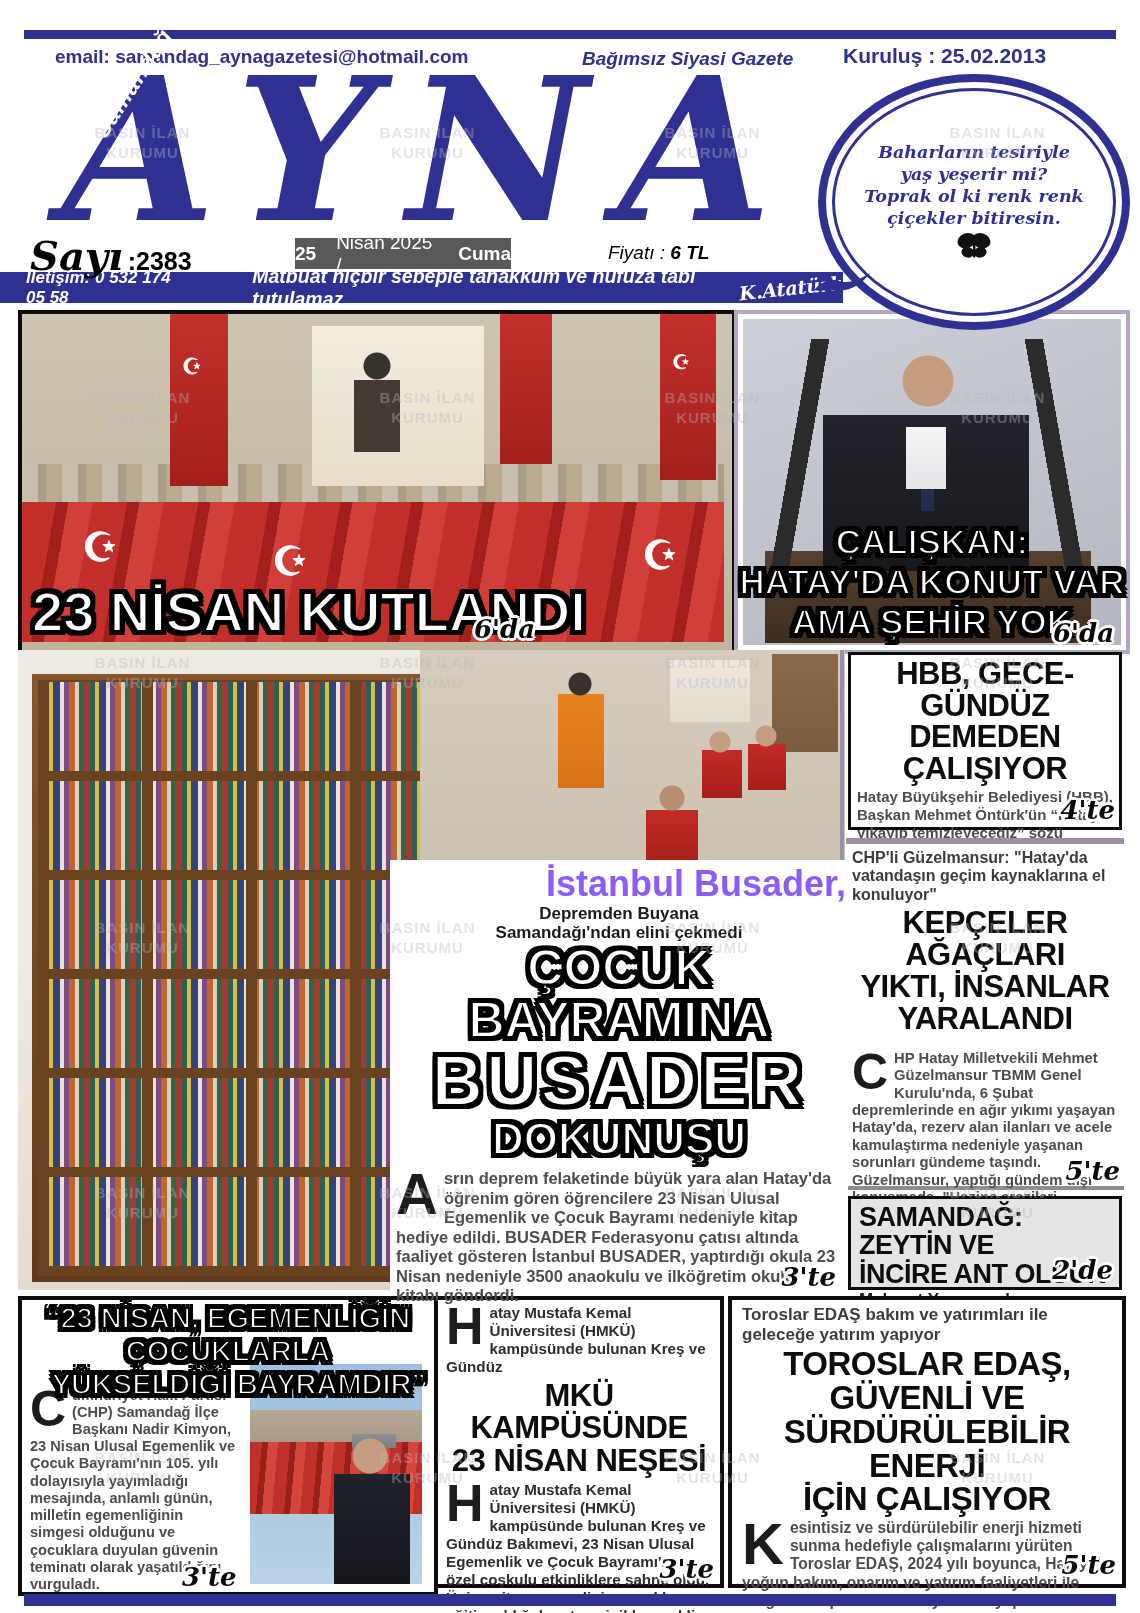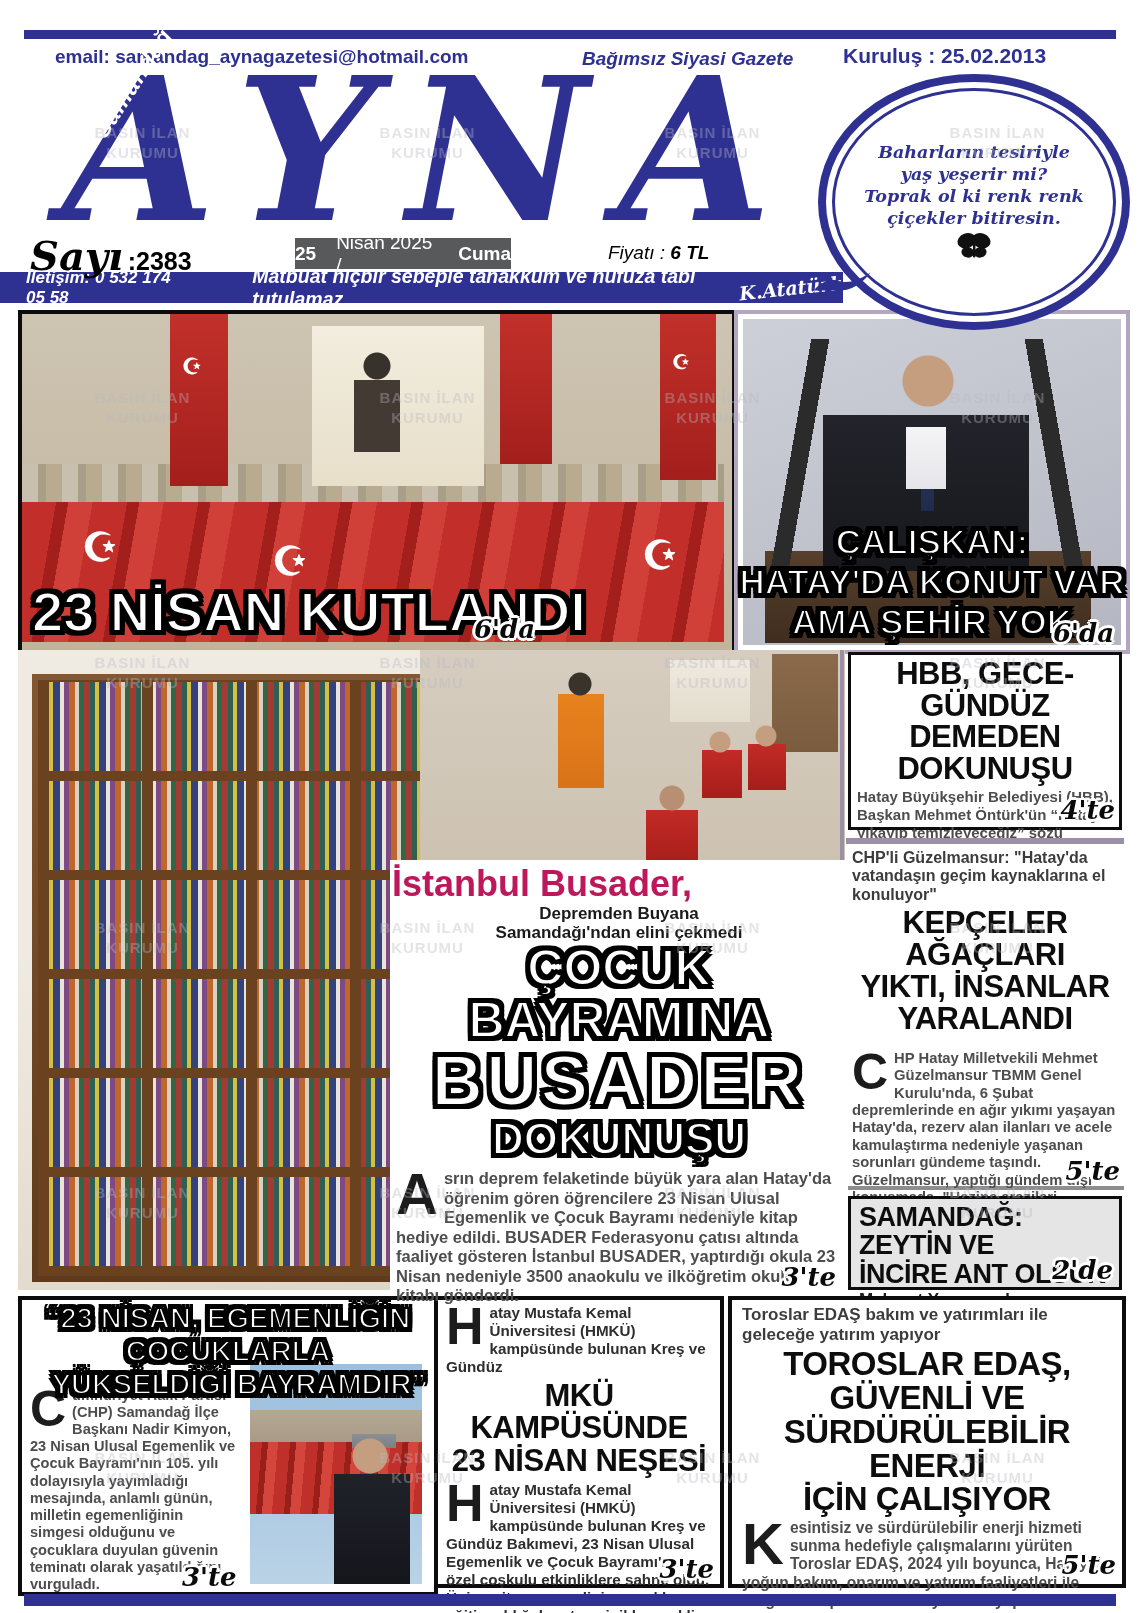--- a/index.html
+++ b/index.html
@@ -108,21 +108,21 @@
     linear-gradient(#e8821d,#d9731a) 138px 44px/46px 94px no-repeat,
     linear-gradient(#efe9df,#e2dccd) 250px 10px/80px 62px no-repeat,
     radial-gradient(circle at 285px 36px,#7fae6a 0 14px,rgba(0,0,0,0) 15px),
     linear-gradient(#8a6a4a,#7b5c3f) 352px 4px/66px 98px no-repeat,
     linear-gradient(#b8894e,#a1763f) 0px 218px/425px 56px no-repeat,
     linear-gradient(#c2975c,#ab8048) 0px 284px/425px 48px no-repeat,
     linear-gradient(#d6cdc0,#c8bca8);}
 
   
   .busader-panel{left:390px;top:860px;width:458px;height:432px;background:#fff;z-index:3;padding:4px 2px;box-sizing:border-box;}
-  .busader-k1{font-size:36px;font-weight:bold;color:#be185d;text-align:left;line-height:1.1;}
+  .busader-k1{font-size:36px;font-weight:bold;color:#8b5cf6;text-align:right;line-height:1.1;}
   .busader-k2,.busader-k3{font-size:17px;font-weight:bold;color:#1a1a1a;text-align:center;line-height:1.12;}
   .busader-h1{font-size:50px;text-align:center;line-height:1.04;}
   .busader-h2{font-size:70px;text-align:center;line-height:1.0;letter-spacing:4px;}
   .busader-h3{font-size:44px;text-align:center;line-height:1.04;}
   .busader-body{font-size:16.5px;margin-top:8px;padding:0 4px;}
   .busader-badge{position:absolute;right:12px;bottom:0;}
 
   
   .v-rule{left:840px;top:650px;width:4px;height:640px;background:#9b90a7;z-index:2;}
   .hbb-box{left:848px;top:652px;width:274px;height:178px;border:3px solid #0c0c0c;background:#fff;z-index:2;
@@ -306,21 +306,21 @@
     <div class="busader-k3">Samandağı'ndan elini çekmedi</div>
     <div class="busader-h1 stk">ÇOCUK BAYRAMINA</div>
     <div class="busader-h2 stk">BUSADER</div>
     <div class="busader-h3 stk">DOKUNUŞU</div>
     <p class="busader-body body-txt"><span class="dropcap">A</span><span>srın deprem felaketinde büyük yara alan Hatay'da öğrenim gören öğrencilere 23 Nisan Ulusal Egemenlik ve Çocuk Bayramı nedeniyle kitap hediye edildi. BUSADER Federasyonu çatısı altında faaliyet gösteren İstanbul BUSADER, yaptırdığı okula 23 Nisan nedeniyle 3500 anaokulu ve ilköğretim okulu kitabı gönderdi.</span></p>
     <div class="busader-badge badge">3'te</div>
   </section>
 
   <section class="abs hbb-box">
     <div class="hbb-h hl">HBB, GECE-GÜNDÜZ</div>
-    <div class="hbb-h hl">DEMEDEN DOKUNUŞU</div>
+    <div class="hbb-h hl">DEMEDEN ÇALIŞIYOR</div>
     <p class="hbb-body body-txt">Hatay Büyükşehir Belediyesi (HBB), Başkan Mehmet Öntürk'ün “Hatay'ı yıkayıp temizleyeceğiz” sözü üzerine başlattığı temizlik çalışmalarını gece gündüz sürdürüyor.</p>
     <div class="hbb-badge badge">4'te</div>
   </section>
 
   <section class="abs kepceler-box">
     <div class="kepceler-kicker kicker">CHP'li Güzelmansur: "Hatay'da vatandaşın geçim kaynaklarına el konuluyor"</div>
     <div class="kepceler-h hl">KEPÇELER AĞAÇLARI</div>
     <div class="kepceler-h hl" style="margin-top:-4px;">YIKTI, İNSANLAR</div>
     <div class="kepceler-h hl" style="margin-top:-4px;">YARALANDI</div>
     <p class="kepceler-body body-txt"><span class="dropcap" style="font-size:50px;line-height:40px;">C</span><span>HP Hatay Milletvekili Mehmet Güzelmansur TBMM Genel Kurulu'nda, 6 Şubat depremlerinde en ağır yıkımı yaşayan Hatay'da, rezerv alan ilanları ve acele kamulaştırma nedeniyle yaşanan sorunları gündeme taşındı. Güzelmansur, yaptığı gündem dışı konuşmada, "Hazine arazileri dururken tarım alanlarının kamulaştırılmasını" eleştirerek, "Depremzedelere ikinci bir travma yaşatılıyor" ifadelerini kullandı.</span></p>

